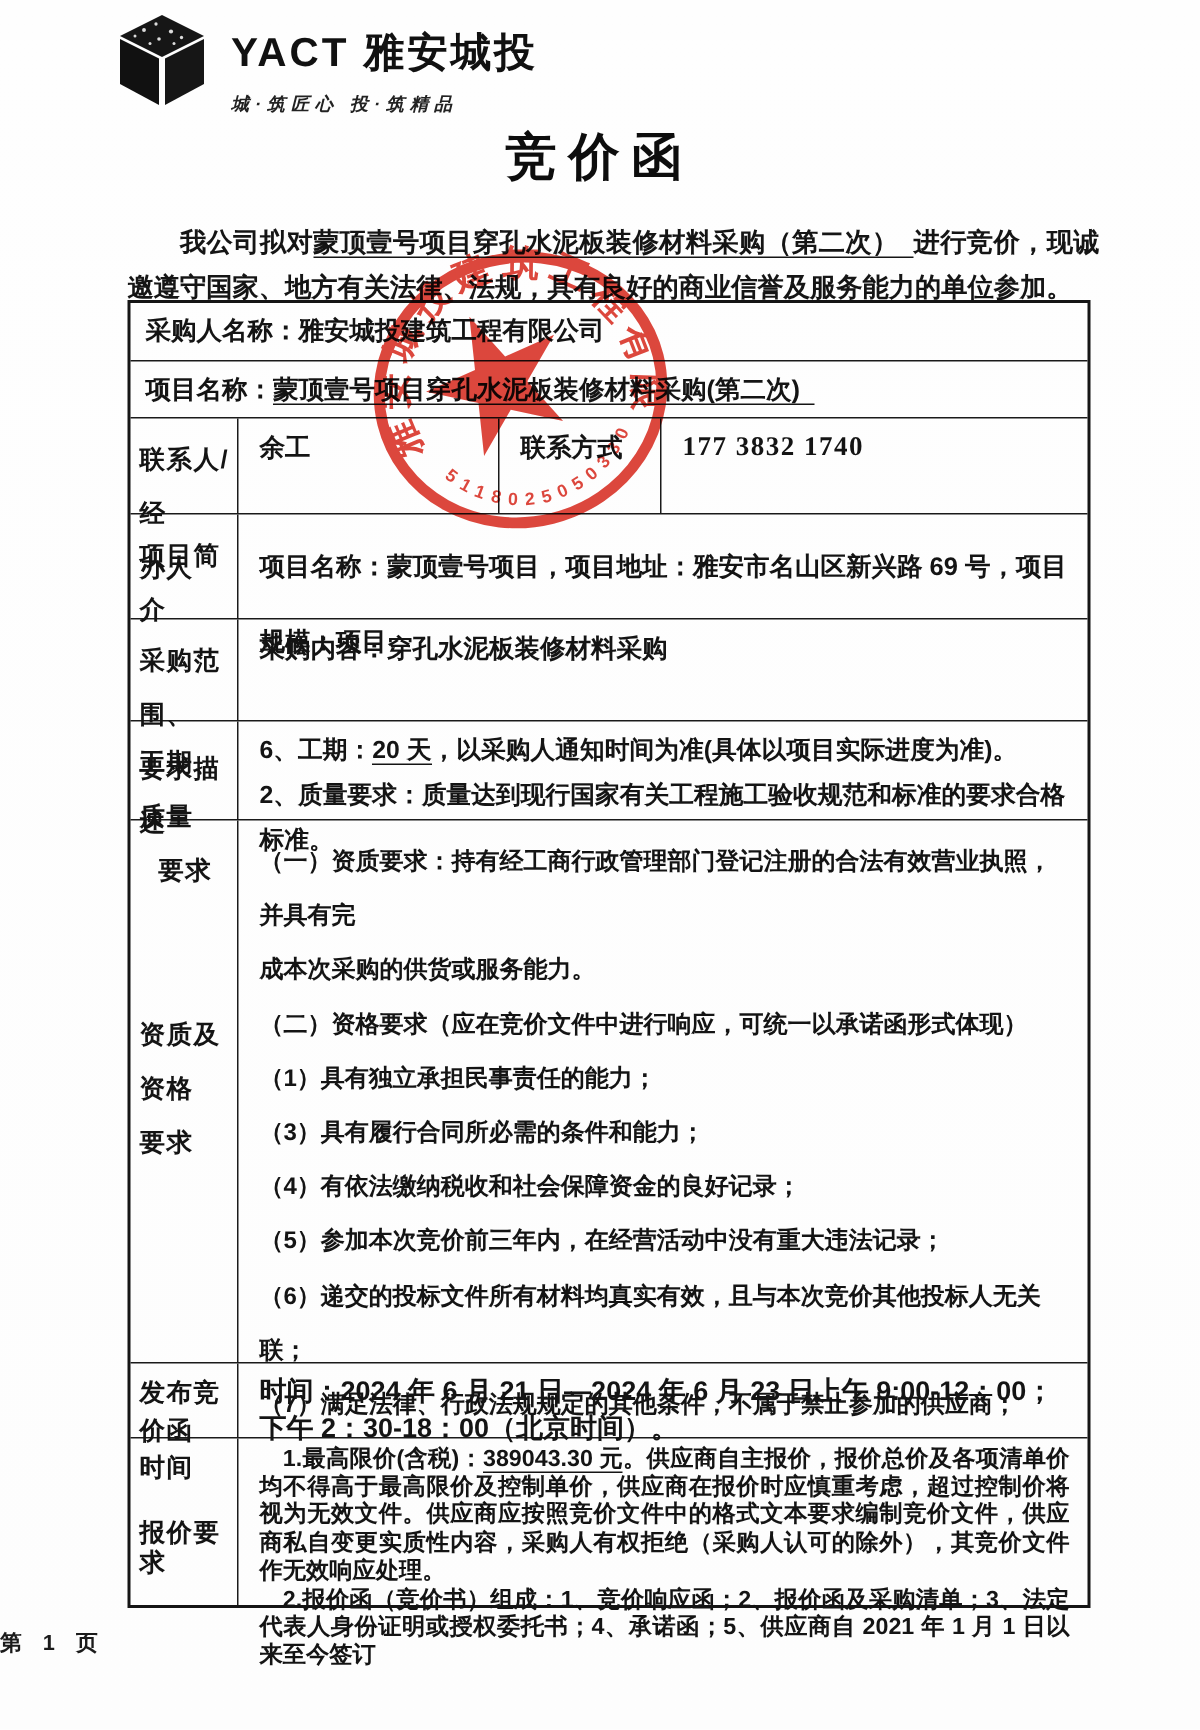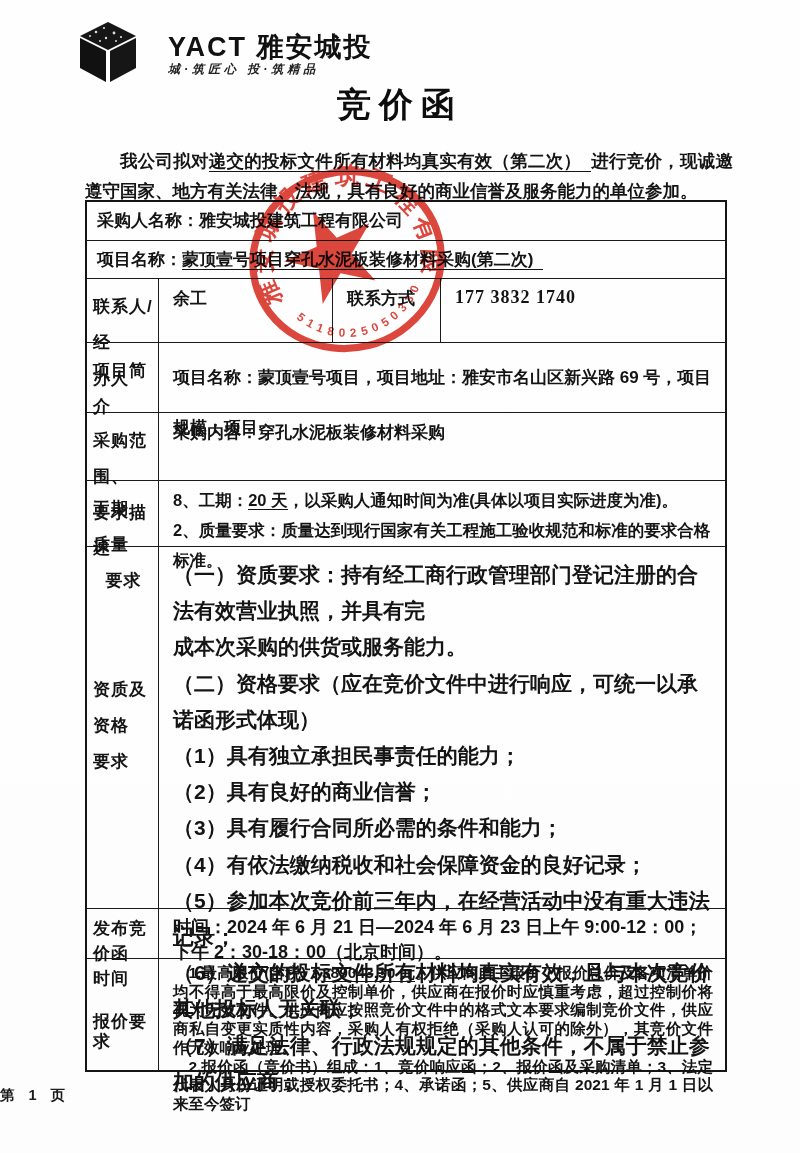--- a/index.html
+++ b/index.html
@@ -4,25 +4,25 @@
 <style>
   html,body{margin:0;padding:0;}
   body{
     width:800px;height:1153px;position:relative;background:#ffffff;
     font-family:"Liberation Sans","DejaVu Sans",sans-serif;
     color:#141414;overflow:hidden;
   }
   .page{position:absolute;inset:0;background:linear-gradient(180deg,#fefefe 0%,#fdfdfd 100%);}
 
   
-  .logo{position:absolute;left:76px;top:20px;display:flex;align-items:flex-start;gap:28px;}
+  .logo{position:absolute;left:76px;top:8px;display:flex;align-items:flex-start;gap:14px;}
   .cube{width:64px;height:64px;flex:0 0 auto;}
   .brand-wrap{padding-top:14px;}
   .brand{font-size:27px;font-weight:bold;letter-spacing:2px;color:#111;line-height:1;}
-  .tagline{margin-top:0;font-size:12px;font-weight:bold;font-style:italic;letter-spacing:4px;color:#222;}
+  .tagline{margin-top:12px;font-size:12px;font-weight:bold;font-style:italic;letter-spacing:4px;color:#222;}
 
   
   .doc-title{position:absolute;left:0;top:82px;width:100%;text-align:center;
     font-family:"Liberation Serif","DejaVu Serif",serif;
     font-size:34px;font-weight:bold;letter-spacing:8px;color:#0d0d0d;}
   .intro{position:absolute;left:85px;top:128px;width:648px;font-size:17.5px;font-weight:bold;
     line-height:30px;text-align:justify;text-indent:2em;color:#151515;}
   .u{border-bottom:1.6px solid #141414;}
   .u-pad{padding-right:10px;}
 
@@ -37,21 +37,21 @@
   .lab.center{display:flex;flex-direction:column;justify-content:center;text-align:left;padding-top:0;}
   .content{flex:1 1 auto;padding:8px 12px 4px 14px;}
   .full{flex:1 1 auto;padding:7px 10px 4px 10px;}
   .r1{height:38px;} .r2{height:38px;} .r3{height:64px;}
   .r4{height:70px;} .r5{height:68px;} .r6{height:66px;}
   .r7{height:362px;} .r8{height:50px;} .r9{height:112px;}
   .c-name{width:174px;flex:0 0 auto;border-right:1.6px solid #1a1a1a;}
   .c-mlabel{width:108px;flex:0 0 auto;border-right:1.6px solid #1a1a1a;}
   .c-mvalue{flex:1 1 auto;font-family:"Liberation Serif","DejaVu Serif",serif;font-size:18px;letter-spacing:1px;}
   .line2{line-height:50px;padding-top:2px;}
-  .qual{line-height:36.2px;padding-top:10px;font-size:21px;}
+  .qual{line-height:36.2px;padding-top:10px;font-size:16px;}
   .dq{line-height:30px;padding-top:4px;font-size:16.5px;}
   .pub{line-height:25px;padding-top:6px;font-size:18px;}
   .quote{font-size:15.5px;line-height:18.7px;padding-top:5px;}
   .quote p{margin:0;text-indent:1em;text-align:justify;}
 
   
   .stamp{position:absolute;left:231px;top:160px;width:232px;height:200px;
          mix-blend-mode:multiply;opacity:.92;pointer-events:none;}
 
   
@@ -81,21 +81,21 @@
       <polygon points="30,31 34,31 34,62 30,62" fill="#ffffff" opacity="0.18"></polygon>
     </svg>
     <div class="brand-wrap">
       <div class="brand">YACT 雅安城投</div>
       <div class="tagline">城·筑匠心  投·筑精品</div>
     </div>
   </div>
 
   <div class="doc-title">竞价函</div>
 
-  <p class="intro"><span>我公司拟对</span><span class="u u-pad">递交的投标文件所有材料均真实有效（第二次）</span><span>进行竞价，现诚邀遵守国家、地方有关法律、法规，具有良好的商业信誉及服务能力的单位参加。</span></p>
+  <p class="intro"><span>我公司拟对</span><span class="u u-pad">蒙顶壹号项目穿孔水泥板装修材料采购（第二次）</span><span>进行竞价，现诚邀遵守国家、地方有关法律、法规，具有良好的商业信誉及服务能力的单位参加。</span></p>
 
   <div class="tbl">
 
     <div class="trow r2">
       <div class="cell full"><span>采购人名称：</span><span>雅安城投建筑工程有限公司</span></div>
     </div>
 
     <div class="trow r1">
       <div class="cell full"><span>项目名称：</span><span class="u u-pad">蒙顶壹号项目穿孔水泥板装修材料采购(第二次)</span></div>
     </div>
@@ -124,37 +124,36 @@
       </div>
       <div class="cell content">采购内容：穿孔水泥板装修材料采购</div>
     </div>
 
     <div class="trow r6">
       <div class="cell lab">
         <div>工期、质量</div>
         <div style="text-align:center">要求</div>
       </div>
       <div class="cell content dq">
-        <div><span>8、工期：</span><span class="u">20 天</span><span>，以采购人通知时间为准(具体以项目实际进度为准)。</span></div>
+        <div><span>6、工期：</span><span class="u">20 天</span><span>，以采购人通知时间为准(具体以项目实际进度为准)。</span></div>
         <div>2、质量要求：质量达到现行国家有关工程施工验收规范和标准的要求合格标准。</div>
       </div>
     </div>
 
     <div class="trow r7">
       <div class="cell lab center">
         <div>资质及资格</div>
         <div>要求</div>
       </div>
       <div class="cell content qual">
 
       <div>（一）资质要求：持有经工商行政管理部门登记注册的合法有效营业执照，并具有完</div>
           <div>成本次采购的供货或服务能力。</div>
           <div>（二）资格要求（应在竞价文件中进行响应，可统一以承诺函形式体现）</div>
           <div>（1）具有独立承担民事责任的能力；</div>
-          <div>（2）具有良好的商业信誉；</div>
           <div>（3）具有履行合同所必需的条件和能力；</div>
           <div>（4）有依法缴纳税收和社会保障资金的良好记录；</div>
           <div>（5）参加本次竞价前三年内，在经营活动中没有重大违法记录；</div>
           <div>（6）递交的投标文件所有材料均真实有效，且与本次竞价其他投标人无关联；</div>
           <div>（7）满足法律、行政法规规定的其他条件，不属于禁止参加的供应商；</div>
         </div>
     </div>
 
     <div class="trow r8">
       <div class="cell lab" style="line-height:25px;padding-top:7px;">

